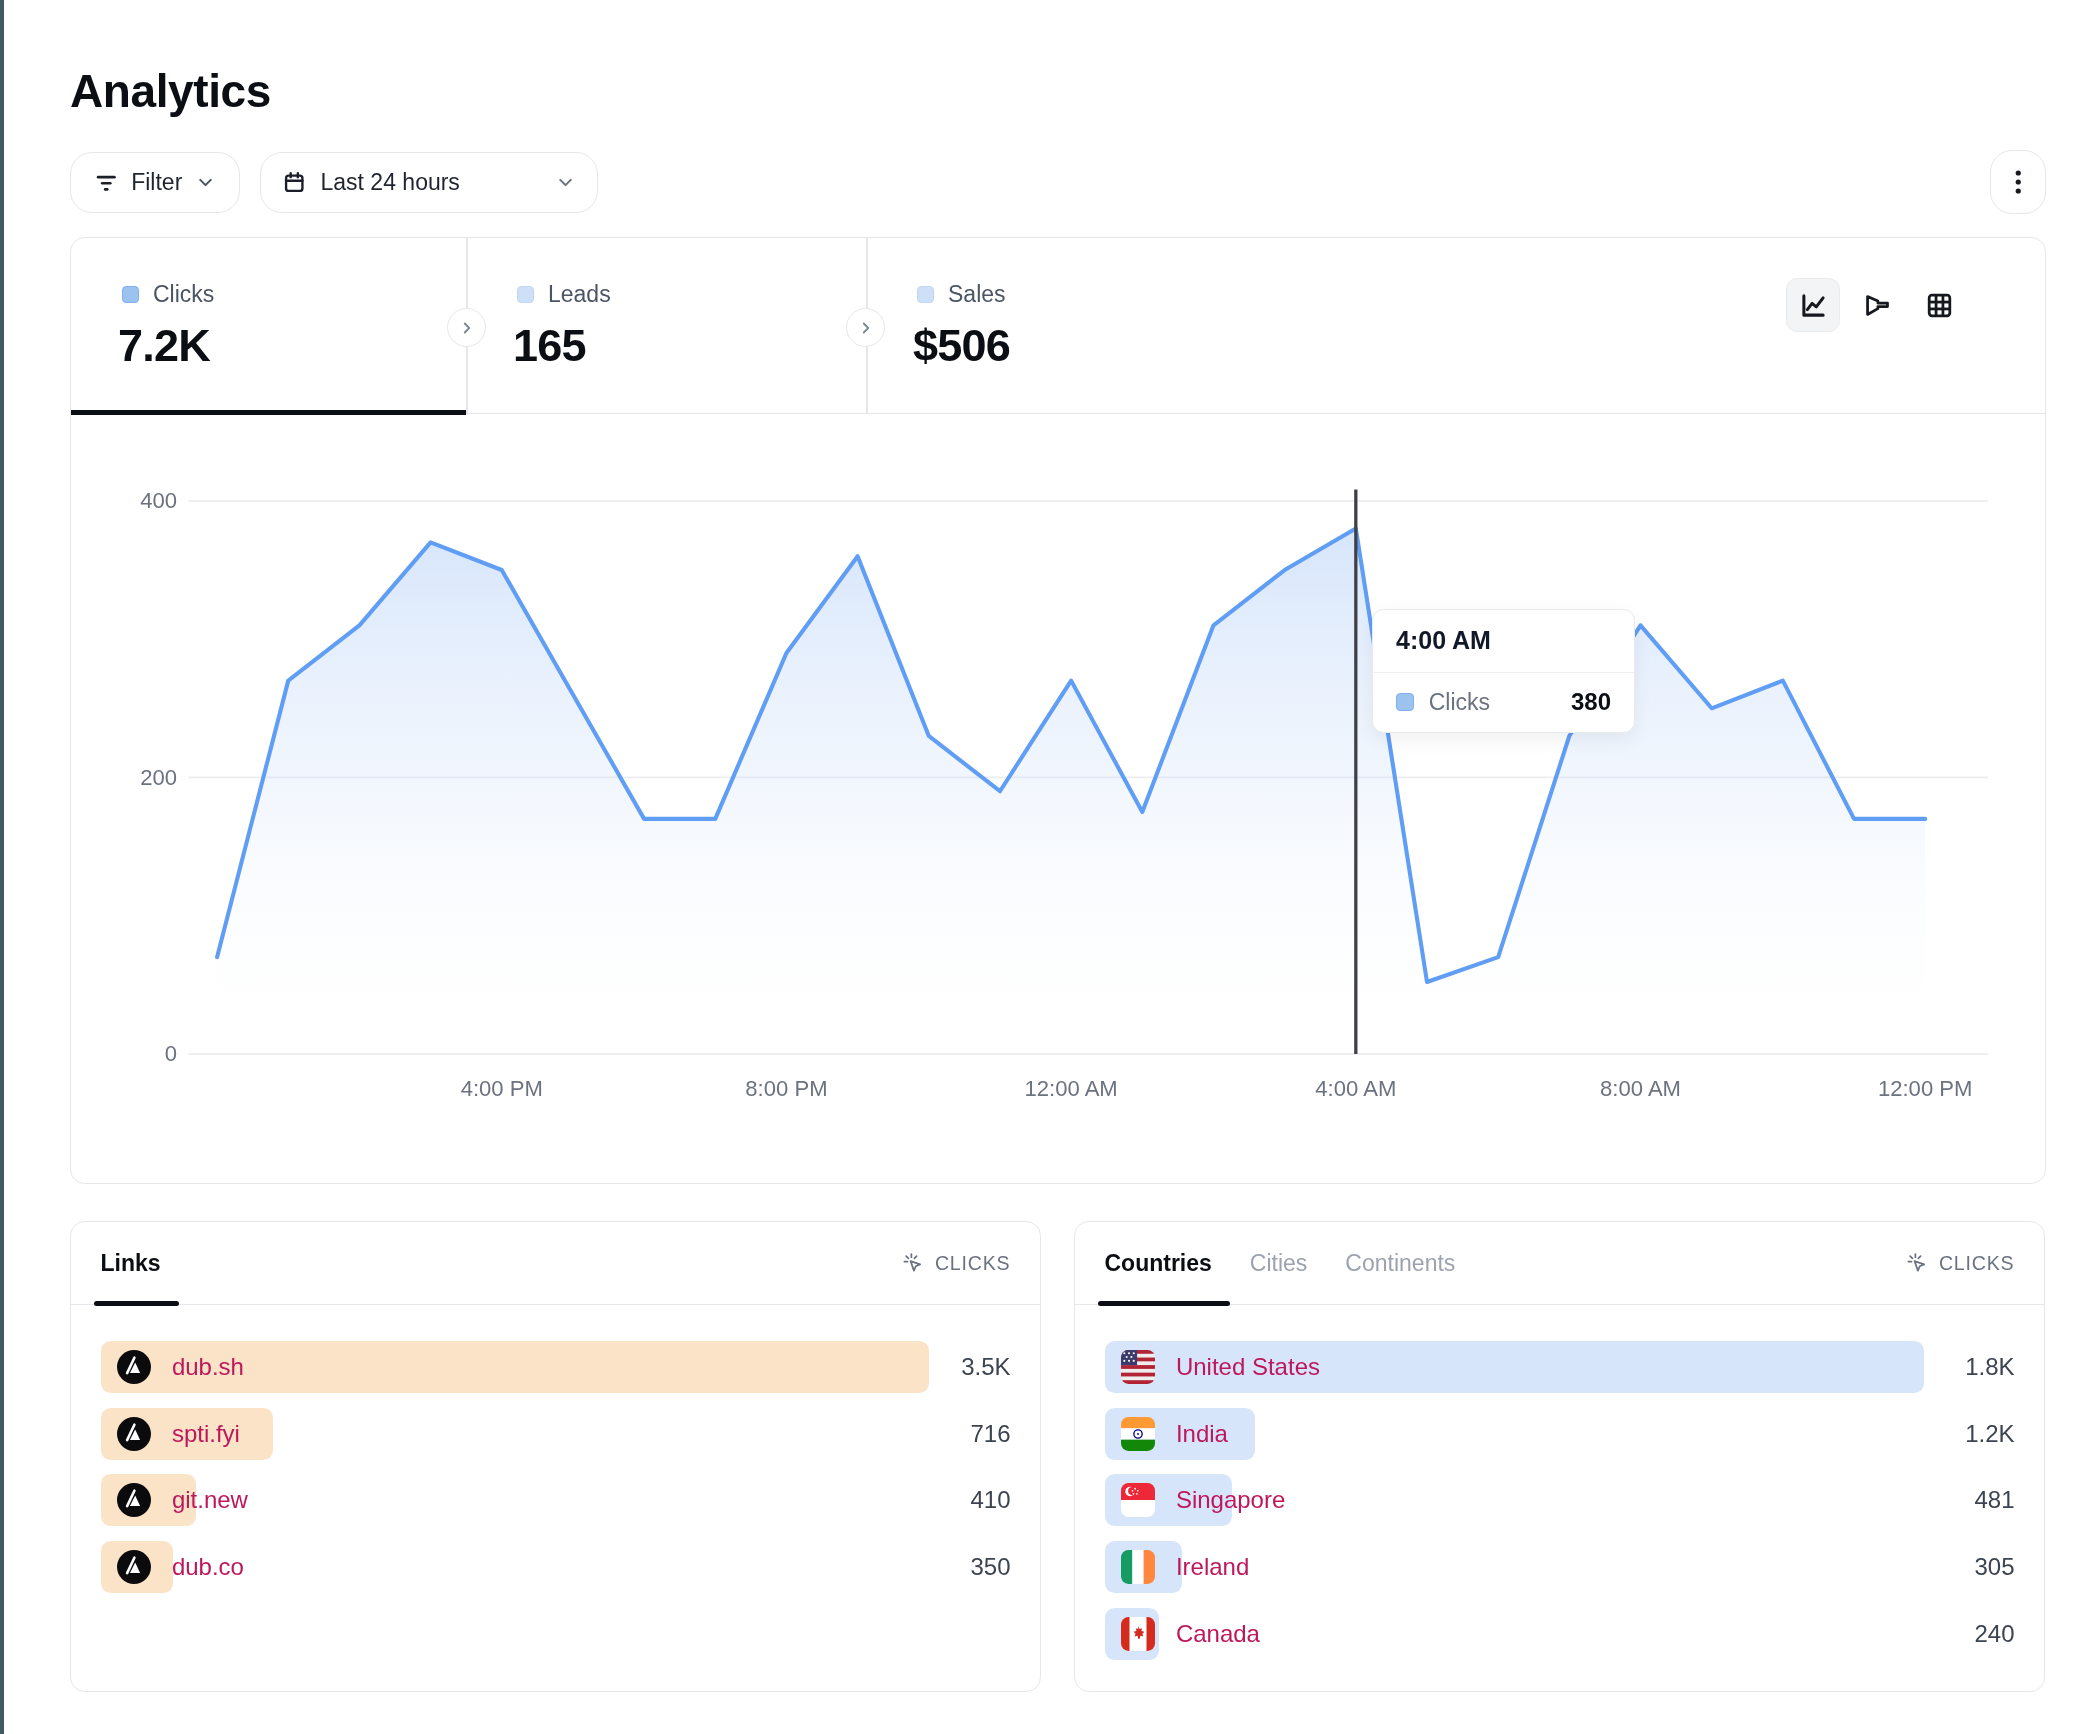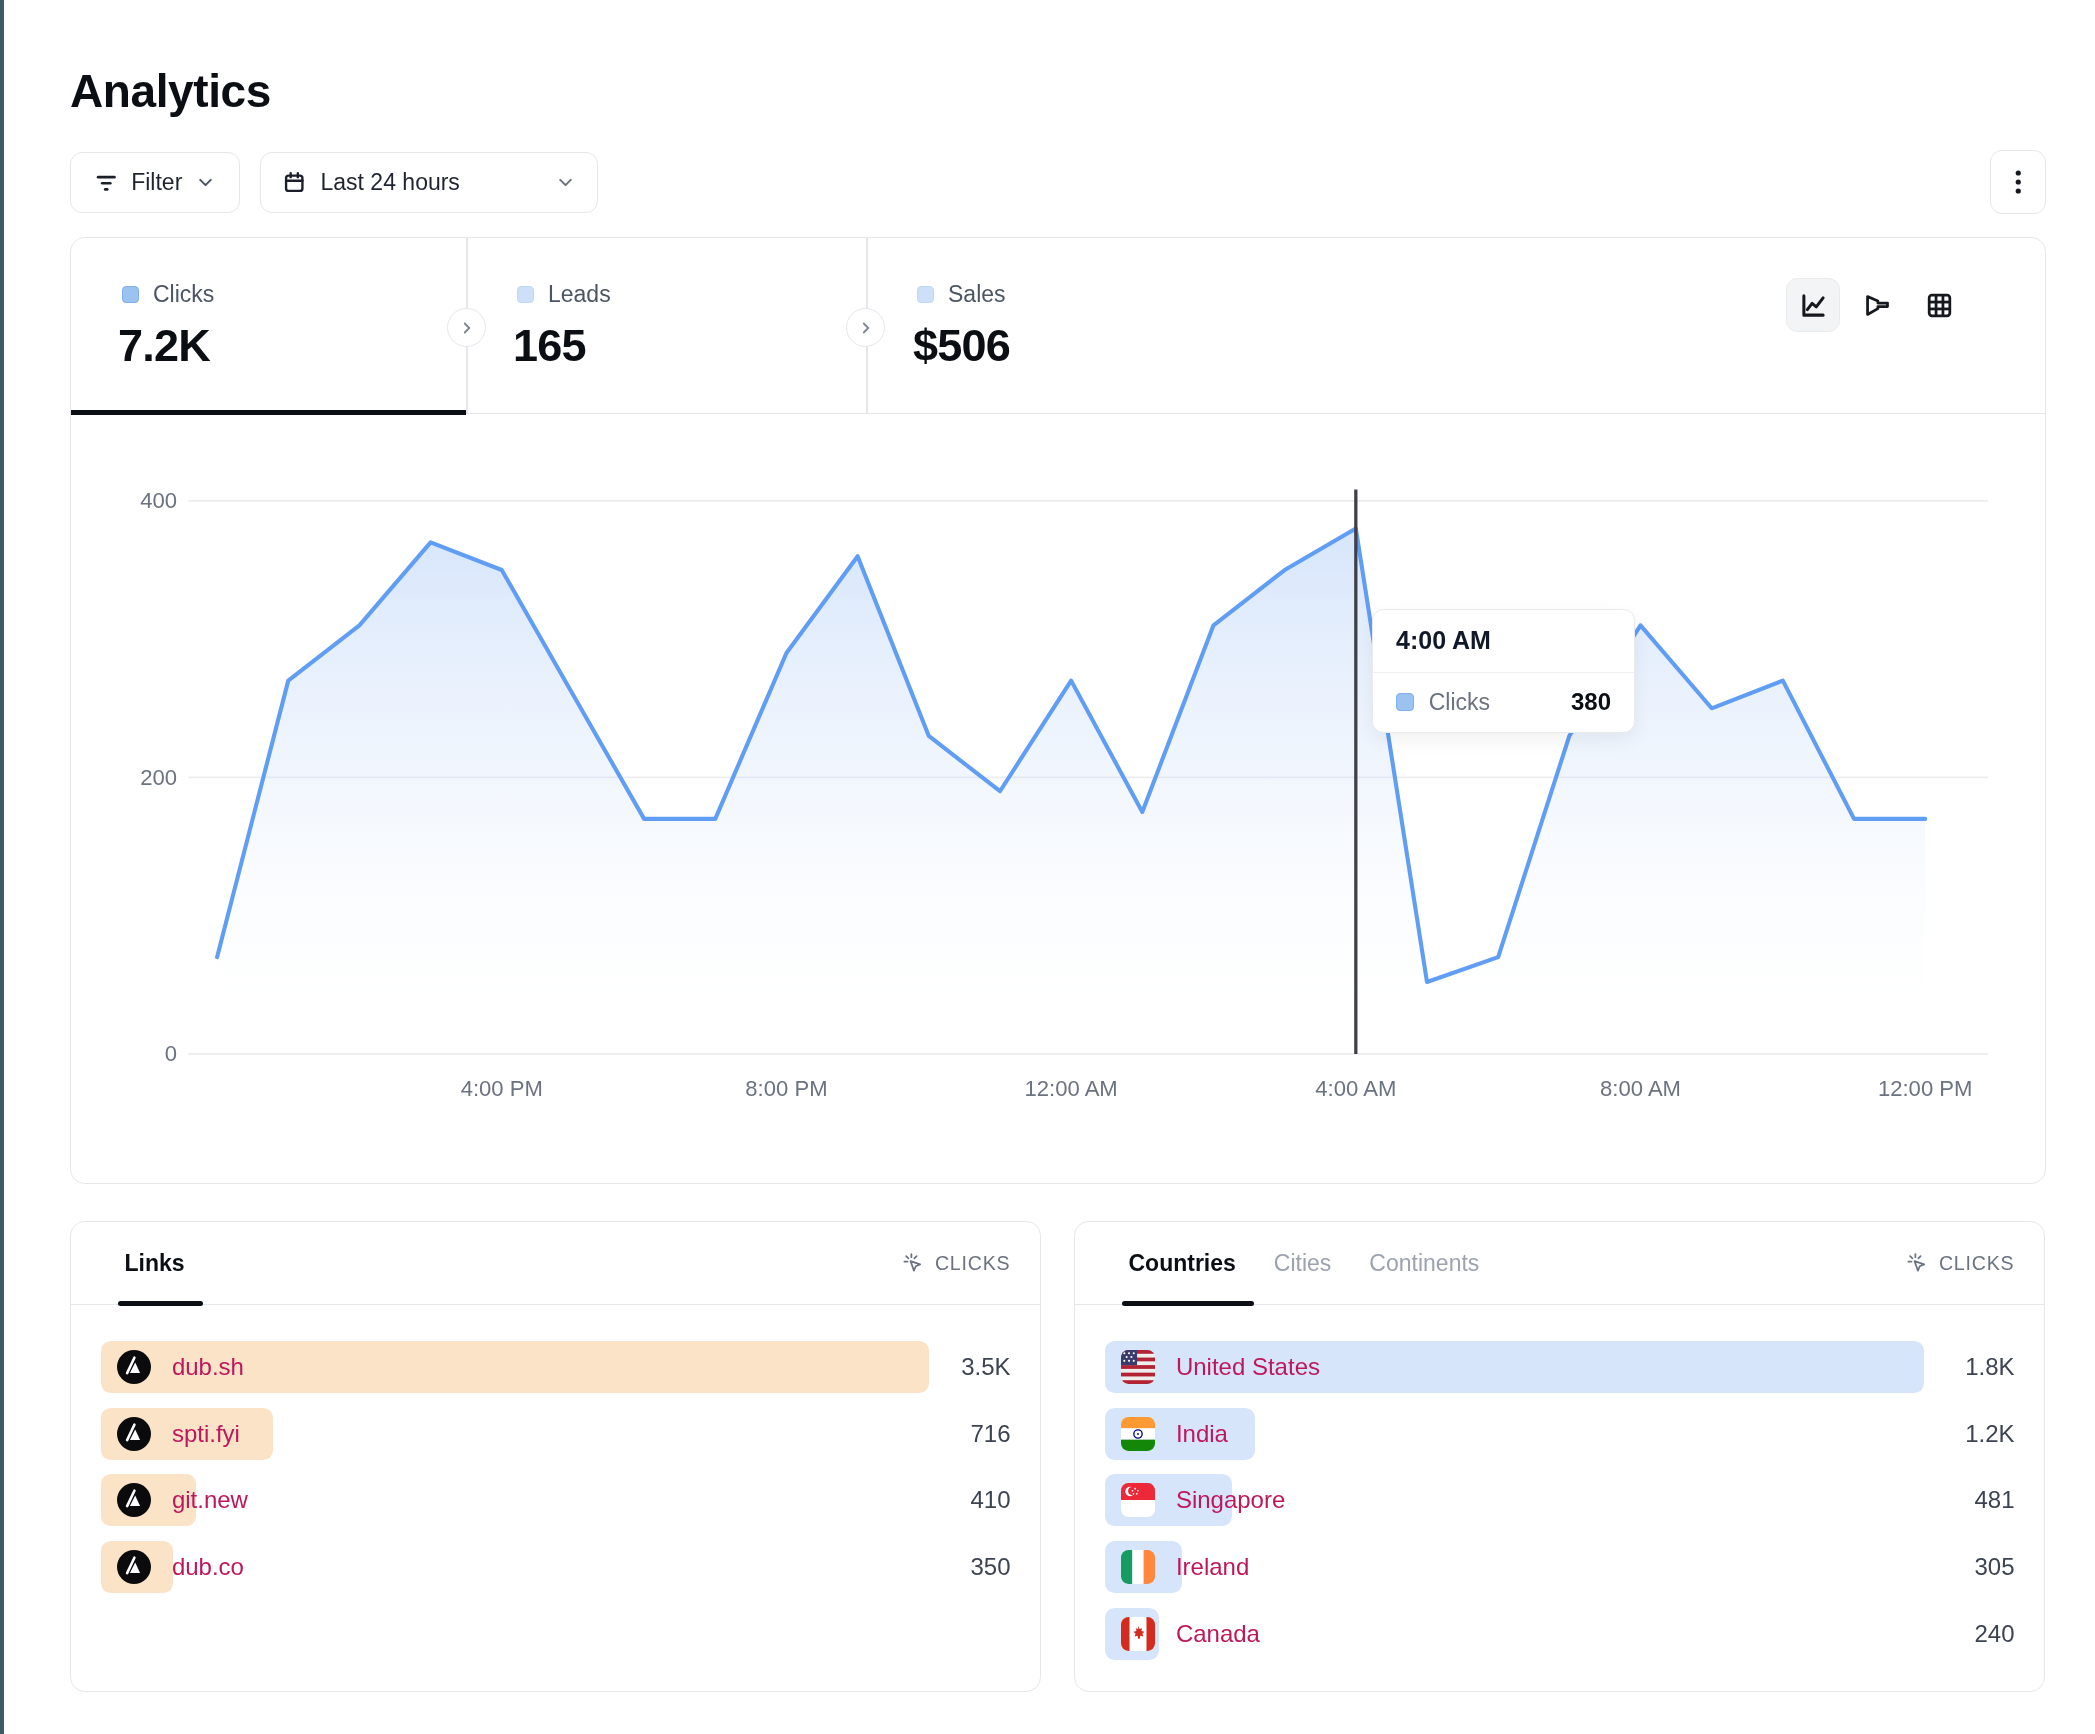--- a/index.html
+++ b/index.html
@@ -7,21 +7,21 @@
   .page {
     position:relative; width:2096px; height:1735px; background:#ffffff;
     font-family:"Liberation Sans", sans-serif; color:#0b0f14; overflow:hidden;
   }
   .edge-strip { position:absolute; left:0; top:0; width:4.1px; height:100%; background:#3e5a62; }
 
   .page-title { position:absolute; left:70px; top:64px; font-size:46px; font-weight:800; letter-spacing:-0.4px; color:#0b0f14; }
 
   .btn {
     position:absolute; top:152px; height:61px; background:#fff;
-    border:1.6px solid #e5e7eb; border-radius:12px;
+    border:1.6px solid #e5e7eb; border-radius:22px;
     display:flex; align-items:center; font-size:23px; color:#1f2430; font-weight:500;
   }
   .filter-btn { left:70px; width:170px; justify-content:center; gap:12.3px; }
   .date-btn { left:260px; width:338px; padding:0 21px; gap:14px; }
   .date-btn .chev { margin-left:auto; }
   .kebab-btn { left:1990px; width:56px; height:64px; top:150px; justify-content:center; }
 
   .chart-card {
     position:absolute; left:70px; top:237px; width:1976px; height:947px;
     border:1.6px solid #e5e7eb; border-radius:14.7px; background:#fff;
@@ -61,21 +61,21 @@
   .tooltip-row .t-value { margin-left:auto; font-size:24px; font-weight:700; color:#0b0f14; }
   .tooltip .indicator { width:18px; height:18px; }
 
   .panel {
     position:absolute; top:1221px; width:971px; height:471px; background:#fff;
     border:1.6px solid #e5e7eb; border-radius:14.7px;
   }
   .links-panel { left:70px; } .countries-panel { left:1074px; }
   .panel-header { position:absolute; left:0; right:0; top:0; height:83px; border-bottom:1.6px solid #e5e7eb; display:flex; align-items:center; padding:0 29.5px; gap:38px; }
   .panel-tab { position:relative; height:100%; display:flex; align-items:center; font-size:23px; color:#9ca3af; cursor:pointer; }
-  .panel-tab.active { color:#0b0f14; font-weight:600;margin-left:24px; }
+  .panel-tab.active { color:#0b0f14; font-weight:600; }
   .panel-tab.active::after { content:""; position:absolute; left:-6.5px; right:-18px; bottom:-1.6px; height:4.9px; background:#0b0f14; border-radius:2.5px; }
   .metric { margin-left:auto; display:flex; align-items:center; gap:10.6px; color:#6b7280; font-size:19.6px; font-weight:500; letter-spacing:0.8px; }
 
   .rows { position:absolute; left:29.5px; right:29.5px; top:119px; }
   .row { position:relative; height:52px; margin-bottom:14.7px; cursor:pointer; }
   .row-bar { position:absolute; left:0; top:0; bottom:0; border-radius:9.8px; }
   .links-panel .row-bar { background:#fbe3c8; }
   .countries-panel .row-bar { background:#d7e5fa; }
   .row-content { position:relative; display:flex; align-items:center; gap:21px; padding-left:16.4px; height:100%; z-index:1; }
   .row-icon { width:34px; height:34px; flex:none; border-radius:7.4px; overflow:hidden; display:flex; }

